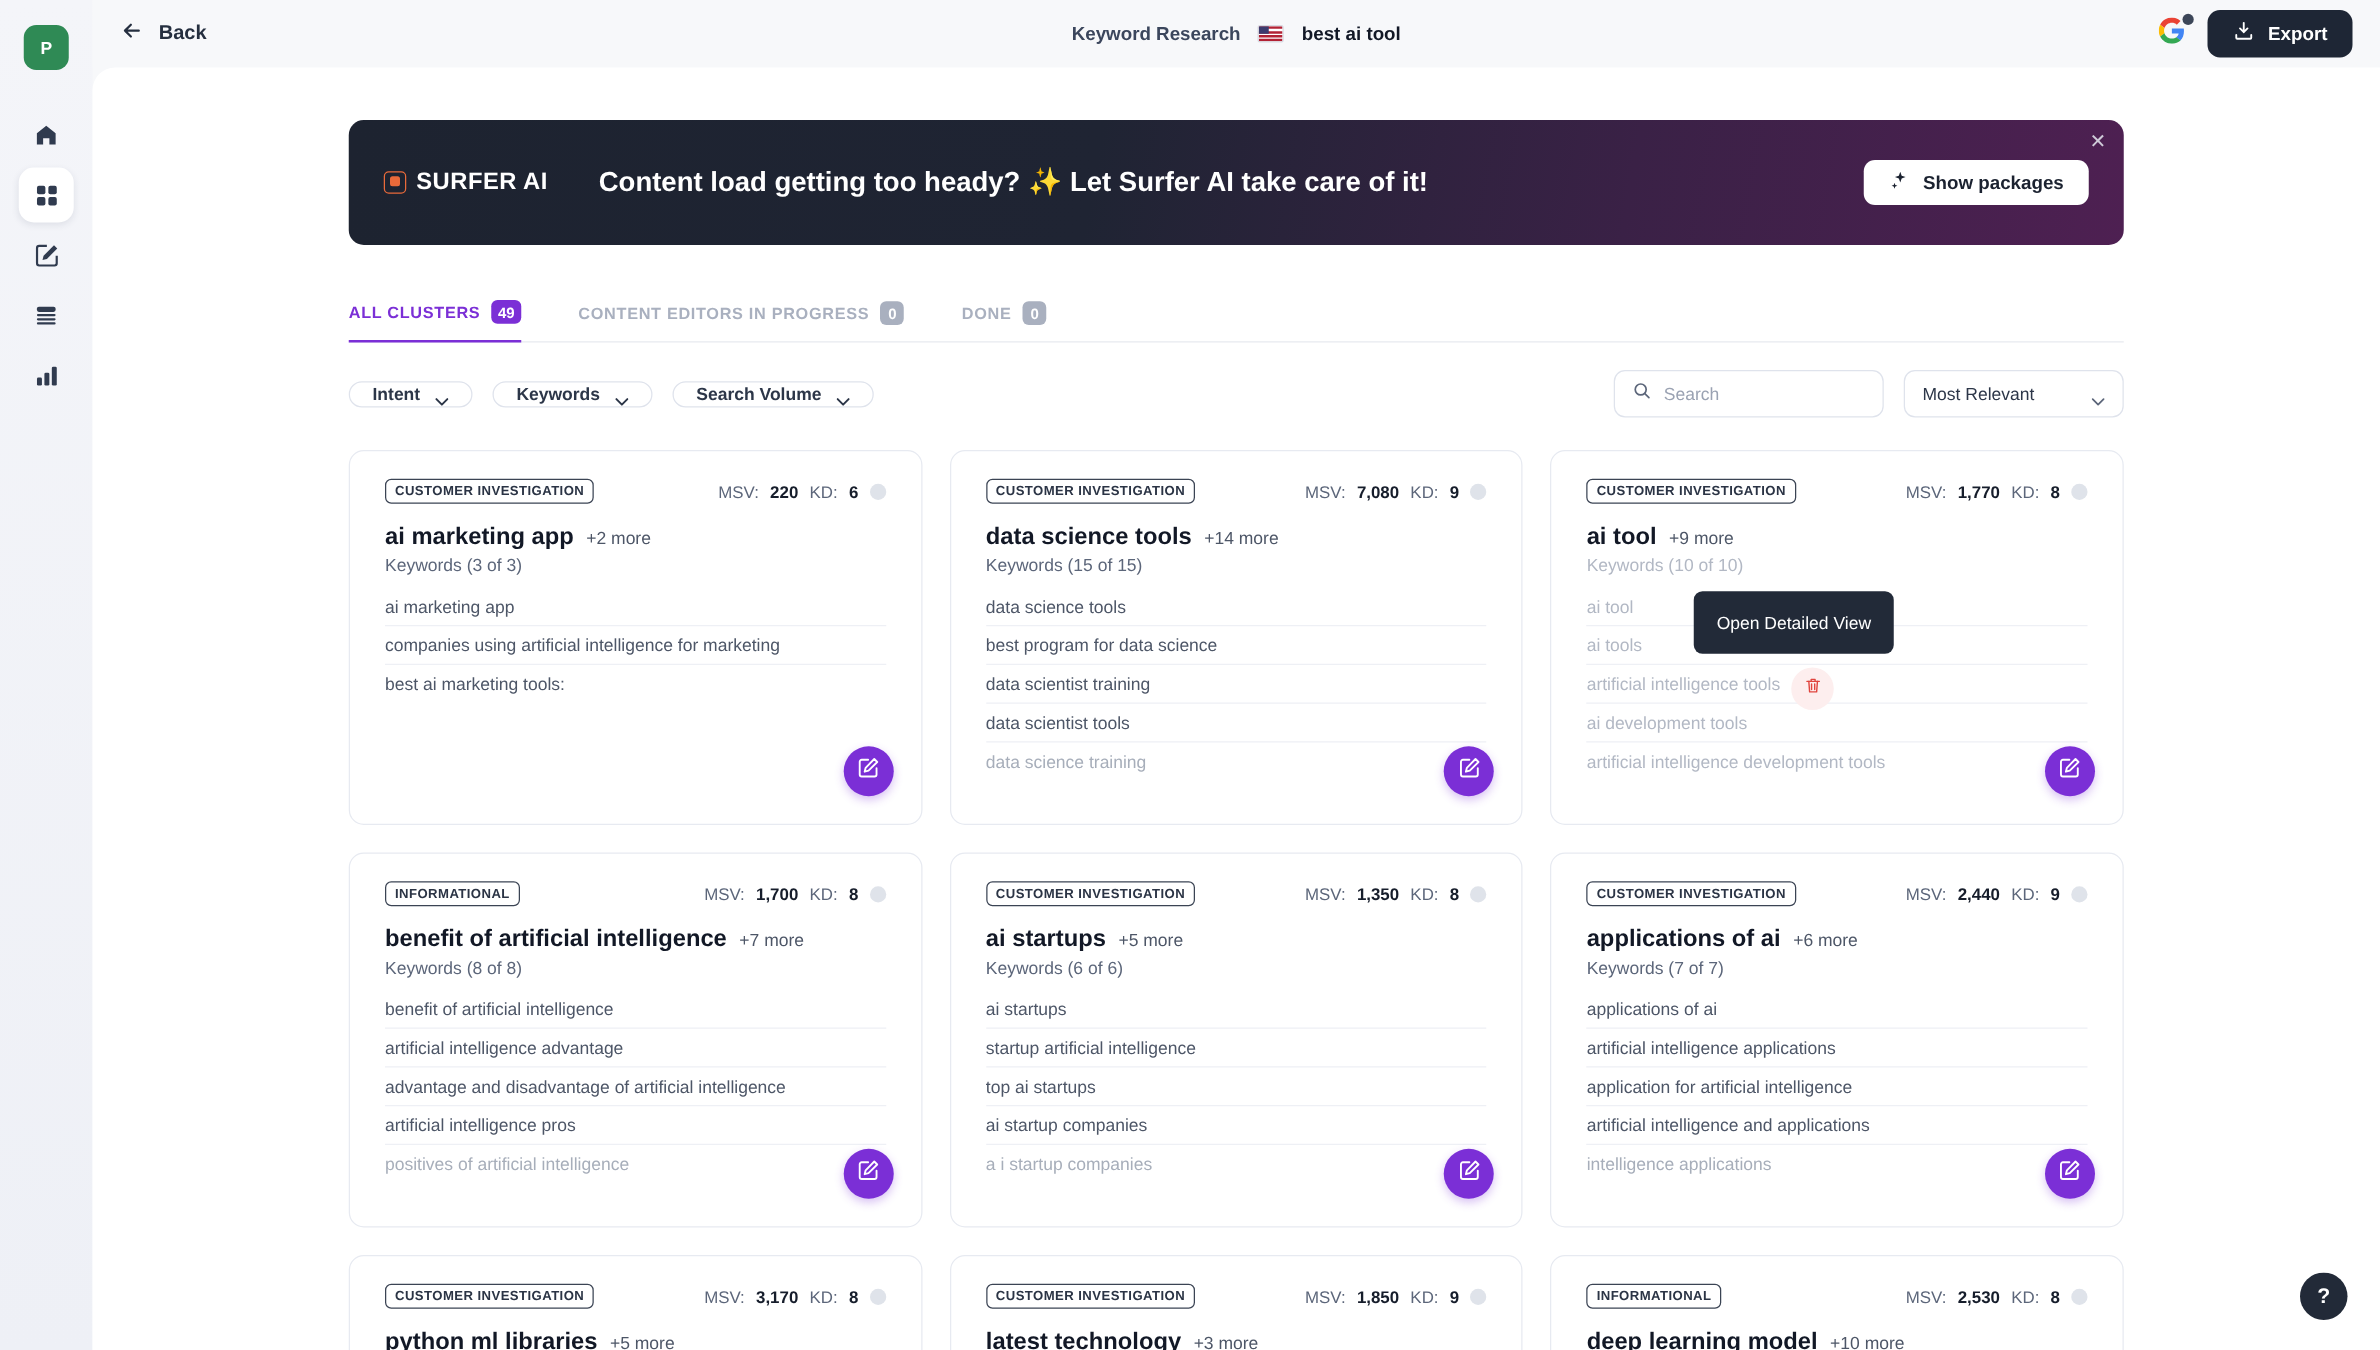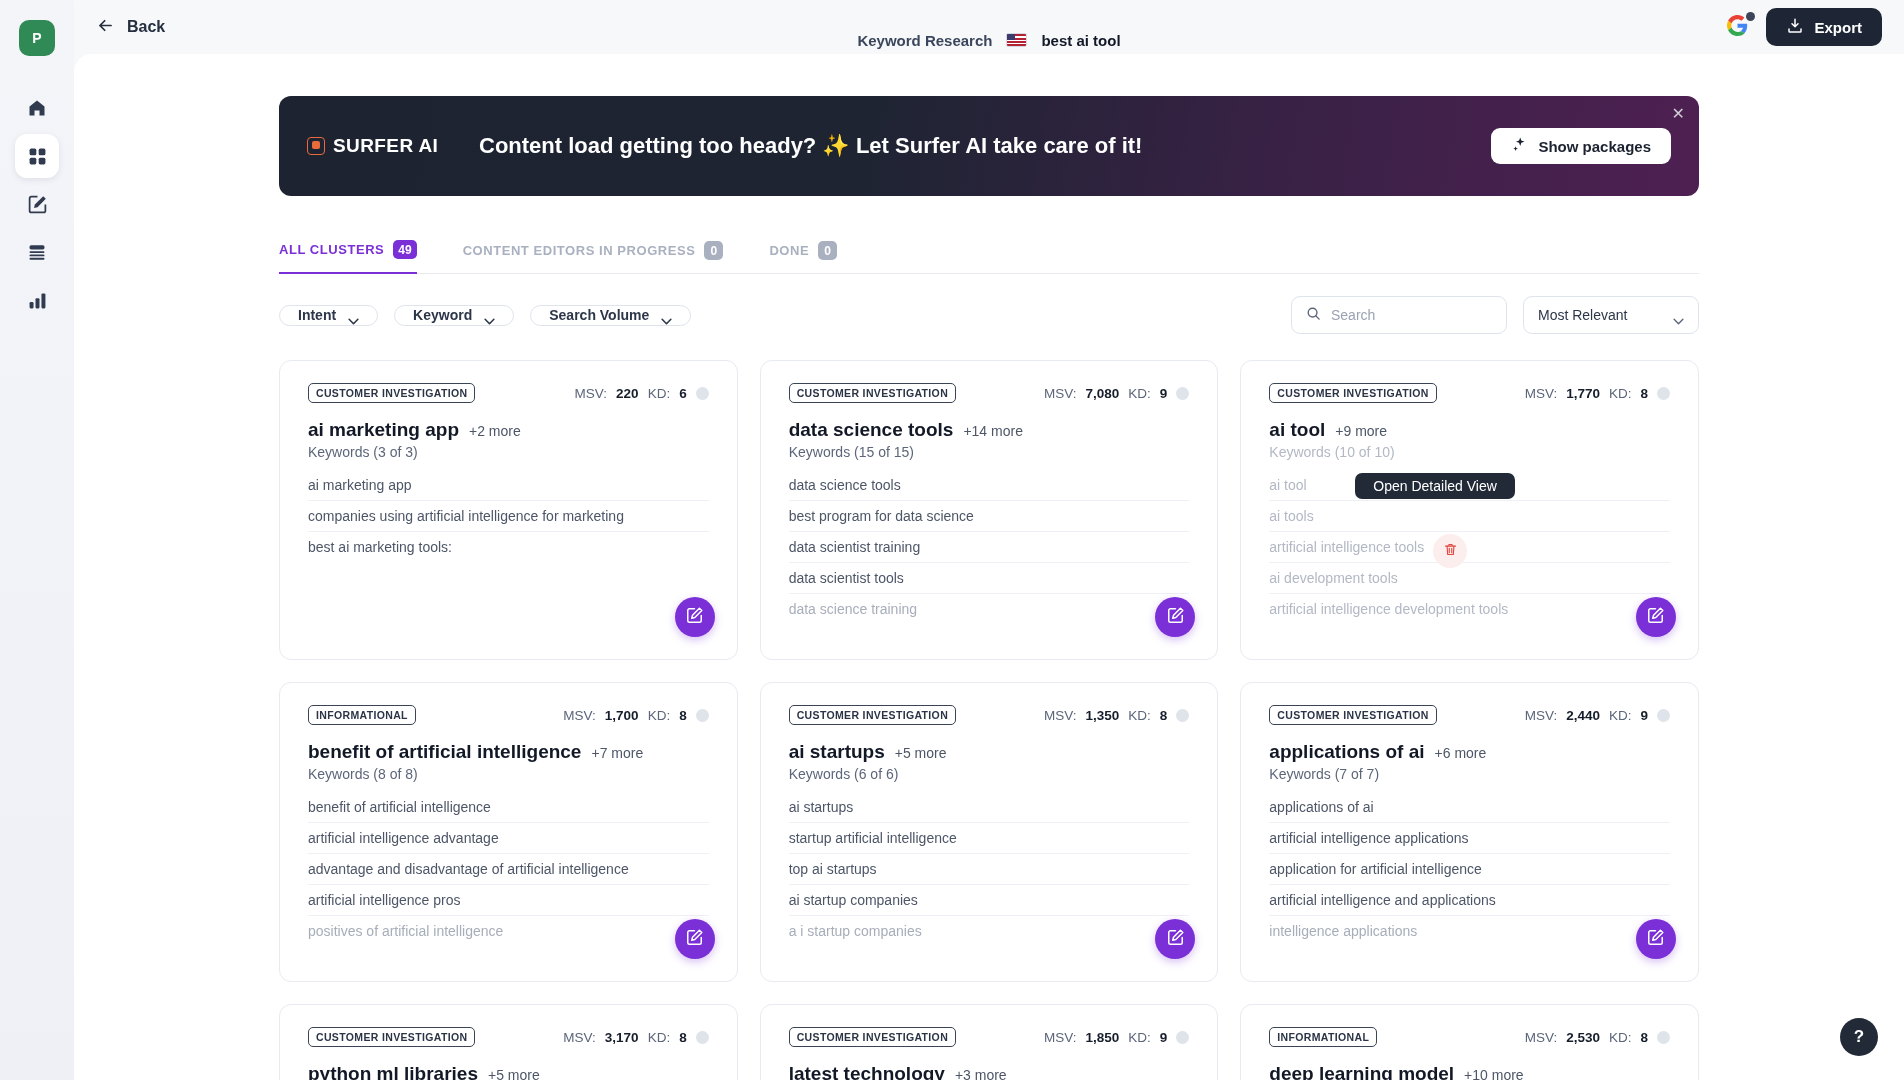--- a/index.html
+++ b/index.html
@@ -34,21 +34,21 @@
 
   
   #topbar {
     position: absolute; left: 74px; top: 0; right: 0; height: 54px;
     display: flex; align-items: center;
     background: #f7f8fa;
   }
   #back-btn { display:flex; align-items:center; gap:12px; margin-left: 22px; cursor:pointer; }
   #back-btn .lbl { font-size: 16px; font-weight: bold; color: #252f3f; }
   #title-center {
-    position:absolute; left:0; right:0; top:13px; height:54px;
+    position:absolute; left:0; right:0; top:0; height:54px;
     display:flex; align-items:center; justify-content:center; gap: 14px;
     pointer-events:none;
   }
   #title-center .kw-research { font-size: 15px; color: #3b465c; font-weight: 600; }
   #title-center .kw-term { font-size: 15px; color: #121826; font-weight: bold; }
   .flag {
     width: 21px; height: 14px; border-radius: 2px; overflow:hidden;
     display:inline-block; position:relative; background:#fff;
     border: 1px solid #d7dae2;
   }
@@ -196,21 +196,21 @@
     display:flex; align-items:center; justify-content:center; cursor:pointer;
     box-shadow: 0 3px 8px rgba(123,47,214,.30);
   }
   .delete-fab {
     position:absolute; width:34px; height:34px; border-radius:50%;
     background:#fdeeee; display:flex; align-items:center; justify-content:center;
     cursor:pointer;
   }
   .tooltip {
     position:absolute; background:#222a38; color:#fff;
-    border-radius:7px; padding: 5px 18px; font-size:14px;
+    border-radius:7px; padding: 17px 18px; font-size:14px;
     white-space:nowrap; z-index: 20;
   }
   
   #help-fab {
     position: fixed; right: 26px; bottom: 24px;
     width: 38px; height: 38px; border-radius: 50%;
     background: #222a38; color:#fff;
     display:flex; align-items:center; justify-content:center;
     font-size: 17px; font-weight:bold; cursor:pointer;
   }
@@ -354,21 +354,21 @@
     <div id="filters">
       <div class="chip">
         <span>Intent</span>
         <span class="chev">
           <svg width="11" height="7" viewBox="0 0 12 8" fill="none" stroke="#2c3648" stroke-width="1.8" stroke-linecap="round" stroke-linejoin="round">
               <path d="M1 1.5L6 6.5l5-5"></path>
             </svg>
         </span>
       </div>
       <div class="chip">
-        <span>Keyword</span>
+        <span>Keywords</span>
         <span class="chev">
           <svg width="11" height="7" viewBox="0 0 12 8" fill="none" stroke="#2c3648" stroke-width="1.8" stroke-linecap="round" stroke-linejoin="round">
               <path d="M1 1.5L6 6.5l5-5"></path>
             </svg>
         </span>
       </div>
       <div class="chip">
         <span>Search Volume</span>
         <span class="chev">
           <svg width="11" height="7" viewBox="0 0 12 8" fill="none" stroke="#2c3648" stroke-width="1.8" stroke-linecap="round" stroke-linejoin="round">

